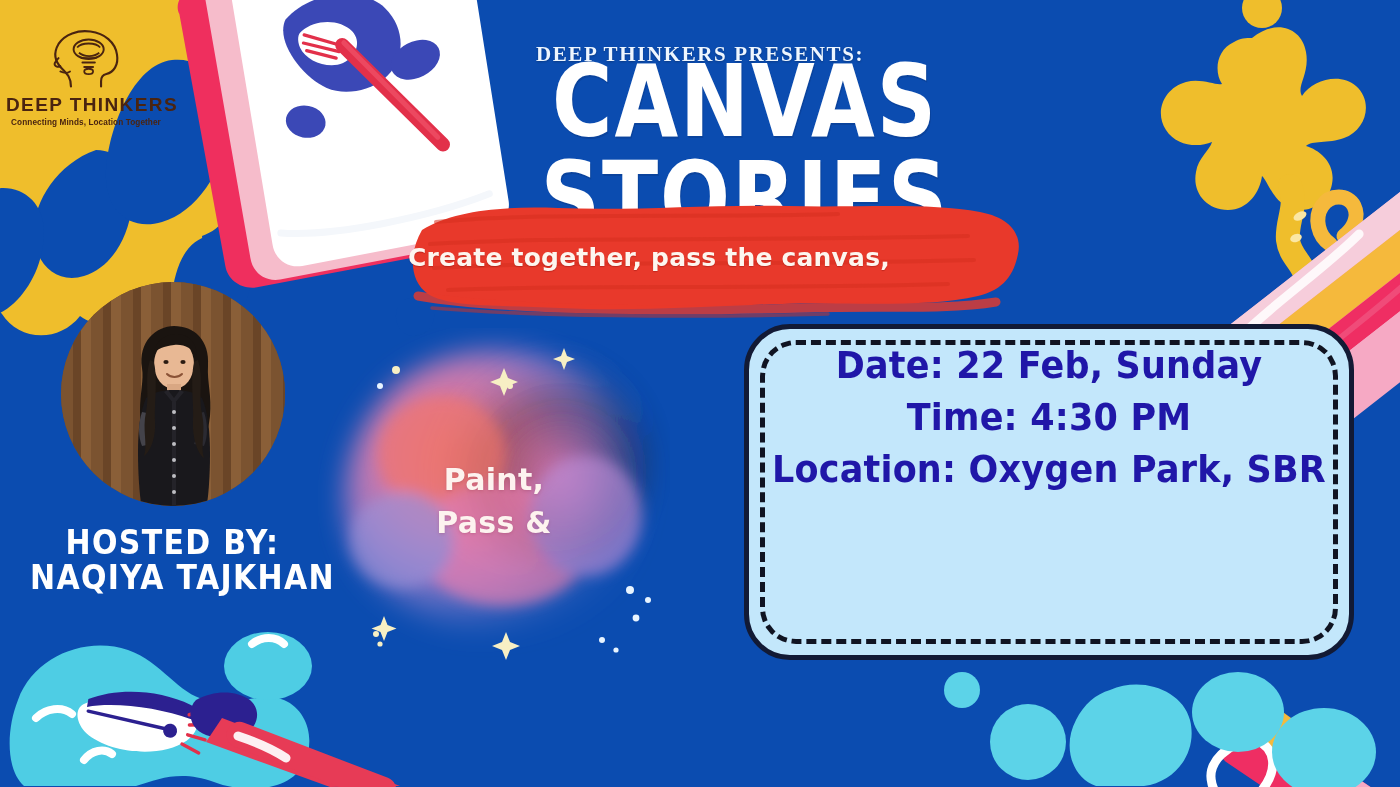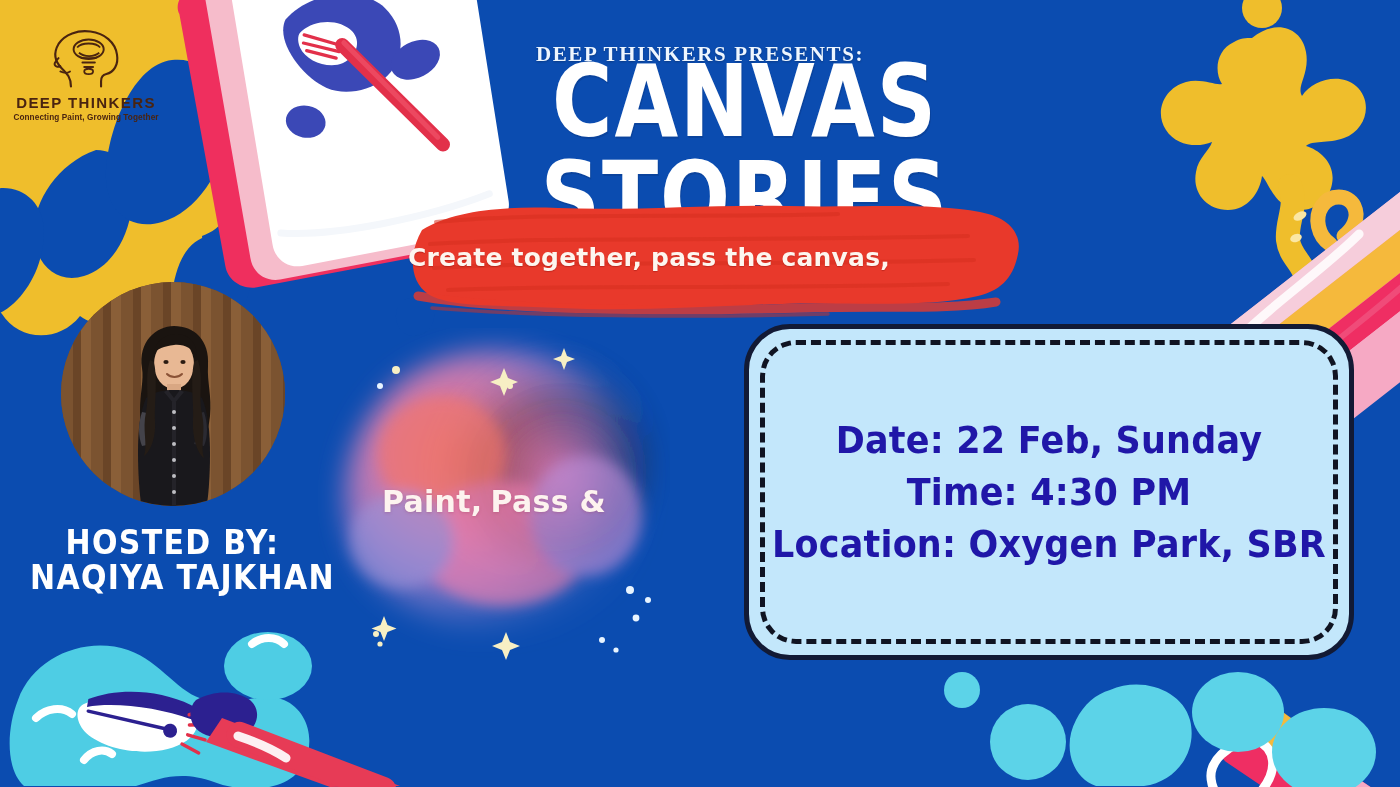--- a/index.html
+++ b/index.html
@@ -33,21 +33,21 @@
     position: absolute;
     left: 6px;
     top: 28px;
     width: 160px;
     text-align: center;
     z-index: 6;
   }
   #logo-mark { width: 100px; height: 62px; margin: 0 auto 4px auto; display:block; }
   #logo-word {
     font-family: "Liberation Sans", sans-serif;
-    font-size: 15px;
+    font-size: 19px;
     font-weight: 700;
     letter-spacing: 1.4px;
     color: #4a2410;
     white-space: nowrap;
   }
   #logo-tag {
     font-family: "Liberation Sans", sans-serif;
     font-size: 8.2px;
     font-weight: 600;
     letter-spacing: .1px;
@@ -172,21 +172,21 @@
     top: 328px;
     width: 352px;
     height: 340px;
     z-index: 5;
   }
   #blob-art { position: absolute; inset: 0; width: 352px; height: 340px; }
   #blob-text {
     position: absolute;
     inset: 0;
     display: flex;
-    flex-direction: row;
+    flex-direction: column;
     align-items: center;
     justify-content: center;
     gap: 8px;
     padding-top: 6px;
   }
   #blob-text div {
     font-family: "DejaVu Sans", sans-serif;
     font-size: 30px;
     font-weight: 700;
     color: #fdf3ef;
@@ -208,21 +208,20 @@
     z-index: 6;
   }
   #details-inner {
     position: absolute;
     inset: 11px;
     border: 5px dashed #101422;
     border-radius: 36px;
     display: flex;
     flex-direction: column;
     align-items: center;
-    justify-content: center;
     gap: 12px;
   }
   #details-inner div {
     font-family: "DejaVu Sans", sans-serif;
     font-size: 35px;
     font-weight: 700;
     color: #2017a8;
     letter-spacing: .2px;
     white-space: nowrap;
     transform: scaleY(1.06);
@@ -413,21 +412,21 @@
       <path d="M24,34 C20,38 18,41 21,43 C23,44 25,44 26,43" fill="none" stroke="#4a2410" stroke-width="2.2" stroke-linecap="round"></path>
       <path d="M26,49 C30,51 34,51 37,49" fill="none" stroke="#4a2410" stroke-width="2" stroke-linecap="round"></path>
 
       <ellipse cx="58" cy="24" rx="17" ry="11" fill="none" stroke="#4a2410" stroke-width="2.2"></ellipse>
       <path d="M45,22 C50,16 66,16 71,22" fill="none" stroke="#4a2410" stroke-width="2"></path>
       <path d="M47,28 C53,33 64,33 70,28" fill="none" stroke="#4a2410" stroke-width="2"></path>
       <path d="M50,34 L66,34 M51,39 L65,39 M53,44 L63,44" stroke="#4a2410" stroke-width="2.2" stroke-linecap="round"></path>
       <ellipse cx="58" cy="49" rx="5" ry="3" fill="none" stroke="#4a2410" stroke-width="2"></ellipse>
     </svg>
     <div id="logo-word">DEEP THINKERS</div>
-    <div id="logo-tag">Connecting Paint, Growing Together</div>
+    <div id="logo-tag">Connecting Minds, Location Together</div>
   </div>
 
   <div id="presents">
     <span>DEEP THINKERS PRESENTS:</span>
   </div>
 
   <div id="event-title">
     <span>CANVAS STORIES</span>
   </div>
 

